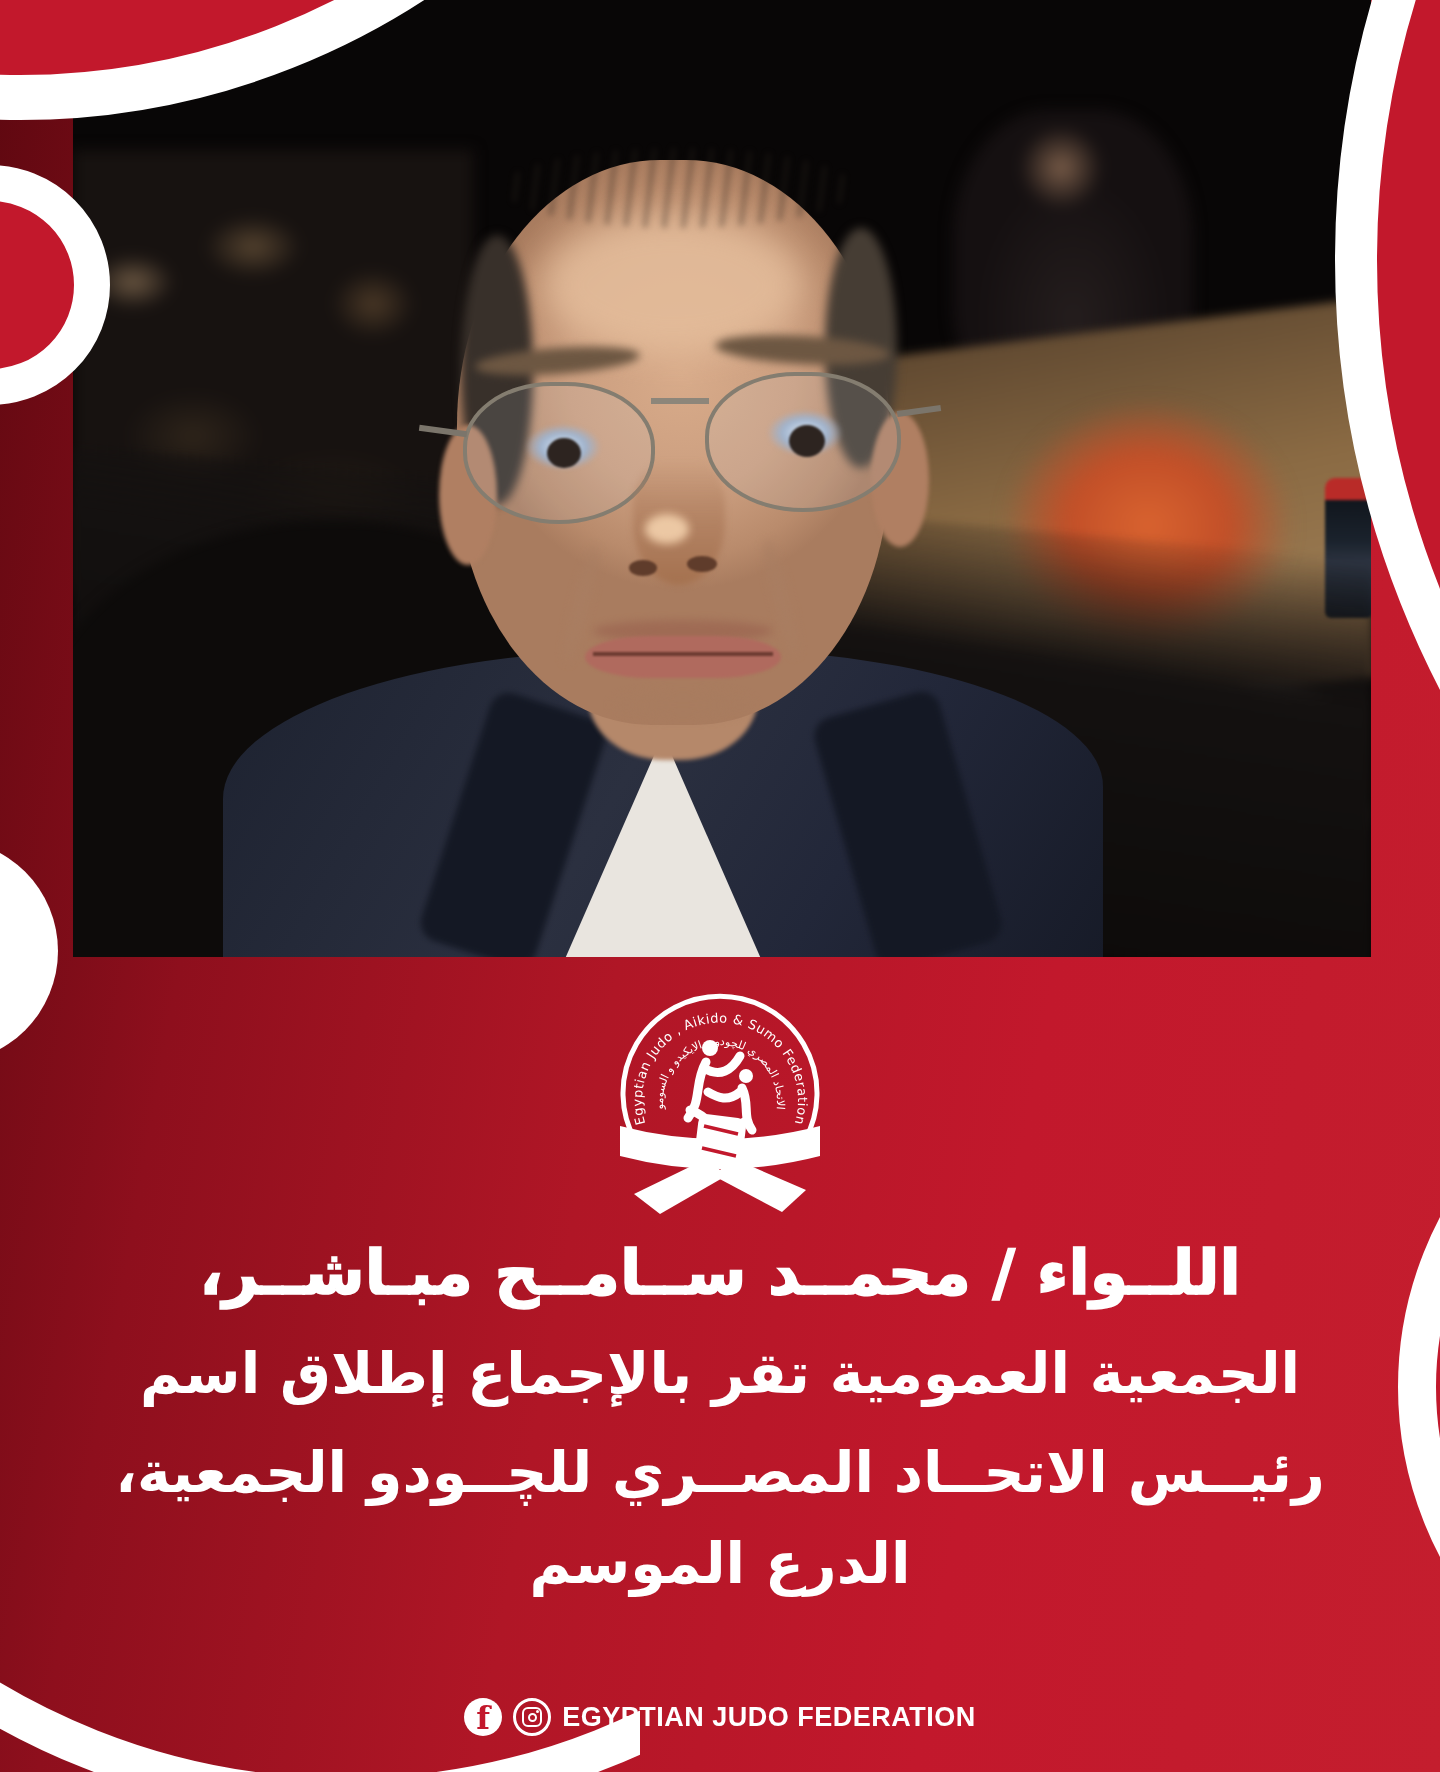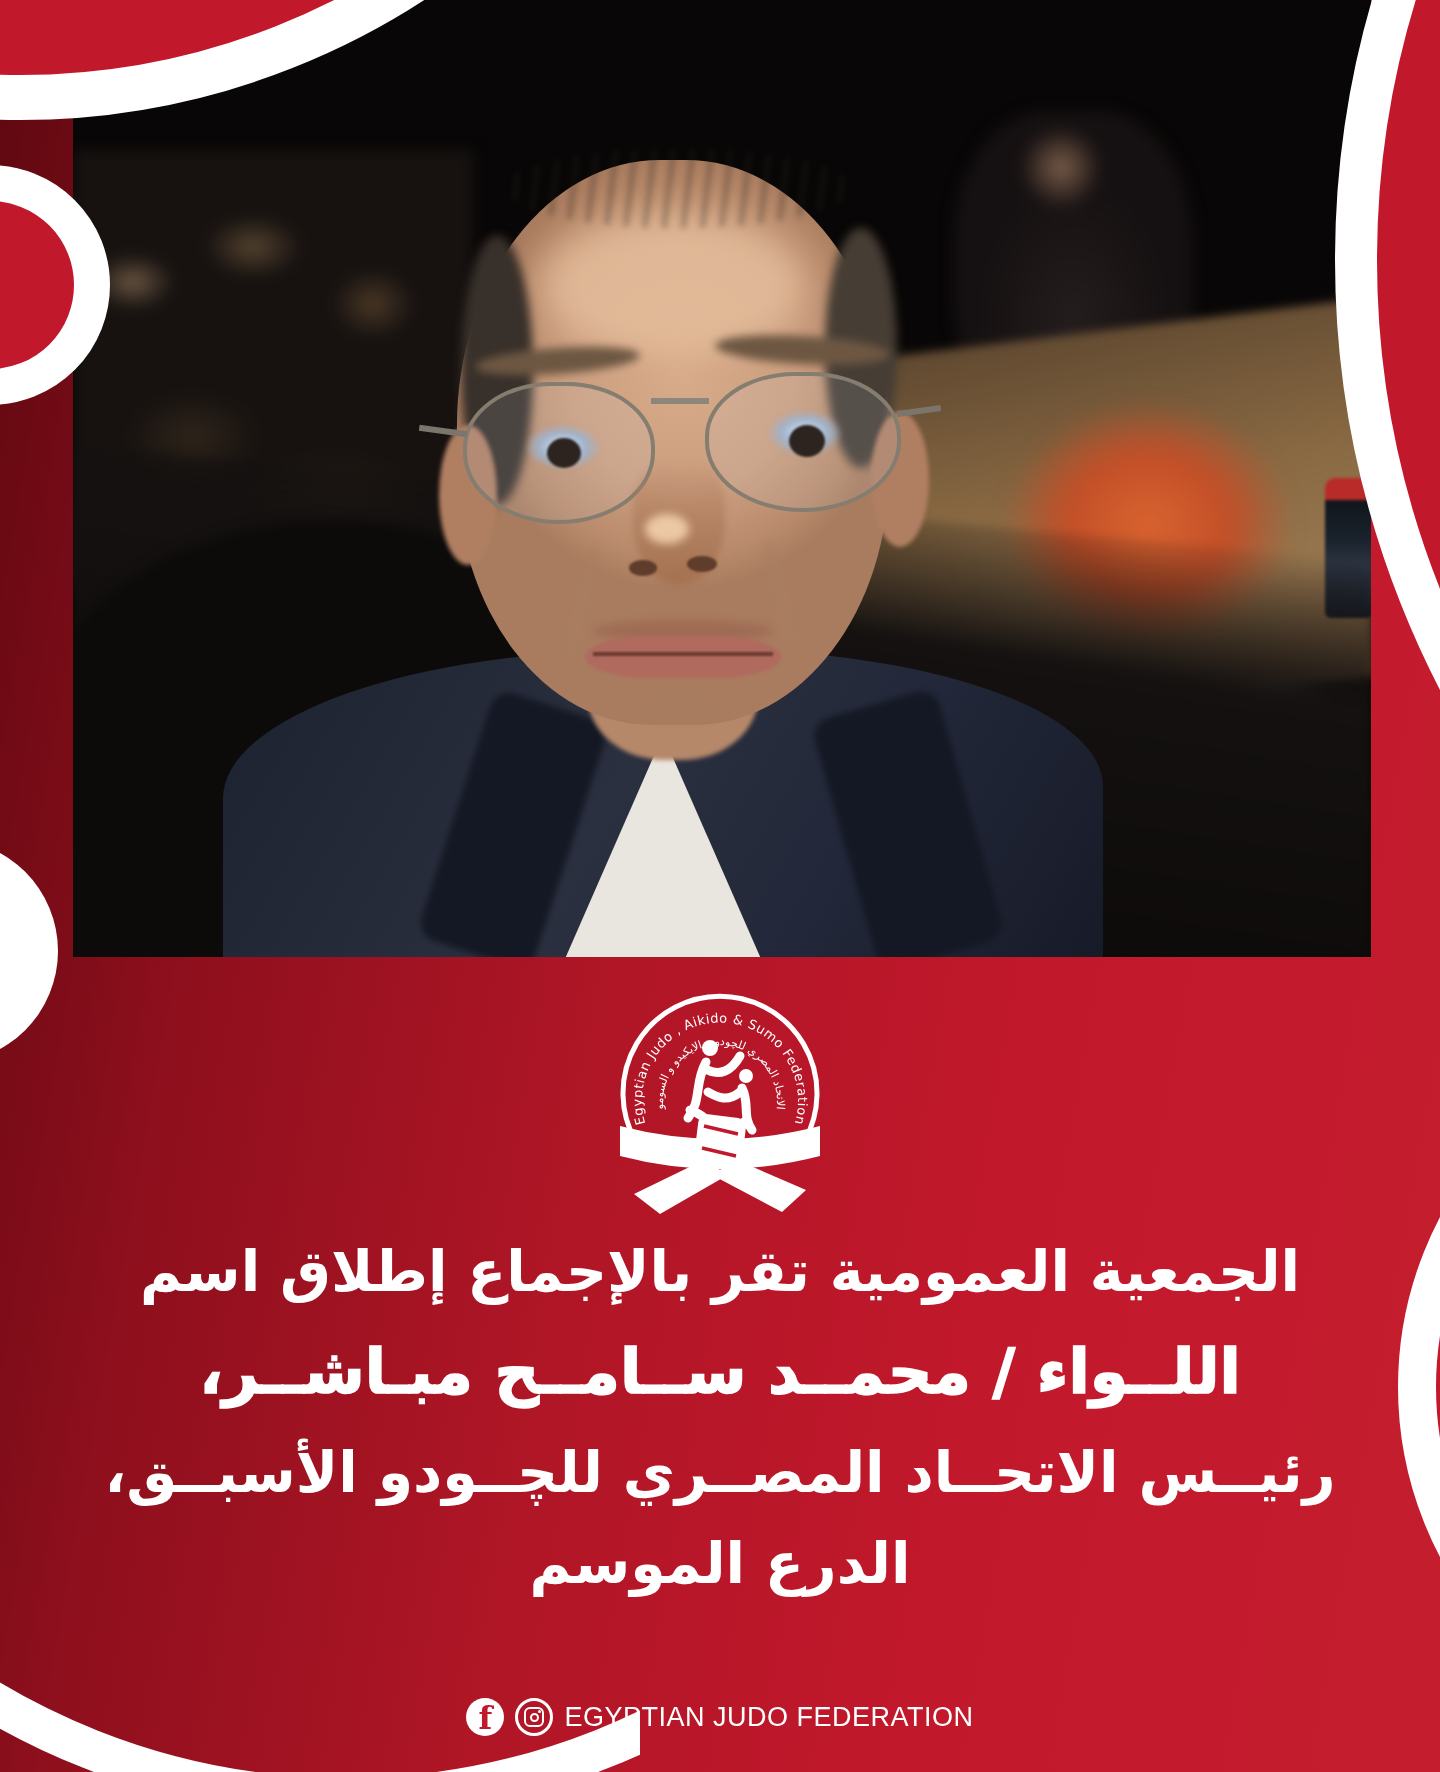--- a/index.html
+++ b/index.html
@@ -35,21 +35,21 @@
   .l-last{height:82px;line-height:82px;}
   
   .footer{left:0;top:1698px;width:1440px;display:flex;justify-content:center;align-items:center;gap:11px;z-index:10;position:absolute;}
   .soc{width:38px;height:38px;border-radius:50%;position:relative;box-sizing:border-box;}
   .fb{background:#fff;overflow:hidden;}
   .fb span{position:absolute;left:12px;top:1px;color:#c2182c;font-size:32px;font-weight:bold;font-family:"DejaVu Serif",serif;}
   .ig{border:3px solid #fff;background:transparent;}
   .ig .sq{position:absolute;left:6px;top:6px;width:20px;height:20px;border:2.6px solid #fff;border-radius:6px;box-sizing:border-box;}
   .ig .lens{position:absolute;left:11.5px;top:11.5px;width:9px;height:9px;border:2.4px solid #fff;border-radius:50%;box-sizing:border-box;}
   .ig .dot{position:absolute;right:9px;top:8.5px;width:3px;height:3px;background:#fff;border-radius:50%;}
-  .brand{color:#fff;font-size:27px;font-weight:normal;letter-spacing:.5px;font-family:"Liberation Sans",sans-serif;}
+  .brand{color:#fff;font-size:27px;font-weight:bold;letter-spacing:.5px;font-family:"Liberation Sans",sans-serif;}
 </style>
 </head>
 <body>
 
 <div class="canvas">
 
   <div class="abs photo">
 
     <div class="pb" style="left:0;top:150px;width:400px;height:440px;filter:blur(7px);background:
       radial-gradient(60px 40px at 15% 30%,#6b5742 0%,transparent 70%),
@@ -145,23 +145,23 @@
       <path d="M30,134 Q130,160 230,134 L230,164 Q130,190 30,164 Z"></path>
       <rect x="106" y="124" width="48" height="50" rx="9" transform="rotate(7 130 150)"></rect>
       <path d="M118,166 L136,184 L70,222 L44,202 Z"></path>
       <path d="M142,166 L124,184 L192,220 L216,198 Z"></path>
     </g>
     <path d="M114,134 L148,142" stroke="#c2182c" stroke-width="3.5" fill="none"></path>
     <path d="M112,156 L146,164" stroke="#c2182c" stroke-width="3.5" fill="none"></path>
   </svg>
 
   <div class="abs announcement">
+    <span class="a-line l-name">اللــواء / محمــد ســامــح مبـاشــر،</span>
     <span class="a-line l-reg">الجمعية العمومية تقر بالإجماع إطلاق اسم</span>
-    <span class="a-line l-name">اللــواء / محمــد ســامــح مبـاشــر،</span>
-    <span class="a-line l-reg">رئيــس الاتحــاد المصــري للچــودو الأسبــق،</span>
+    <span class="a-line l-reg">رئيــس الاتحــاد المصــري للچــودو الجمعية،</span>
     <span class="a-line l-reg l-last">الدرع الموسم</span>
   </div>
 
   <div class="footer">
     <div class="soc fb">
         <span>f</span>
       </div>
     <div class="soc ig">
       <div class="sq"></div>
         <div class="lens"></div>

